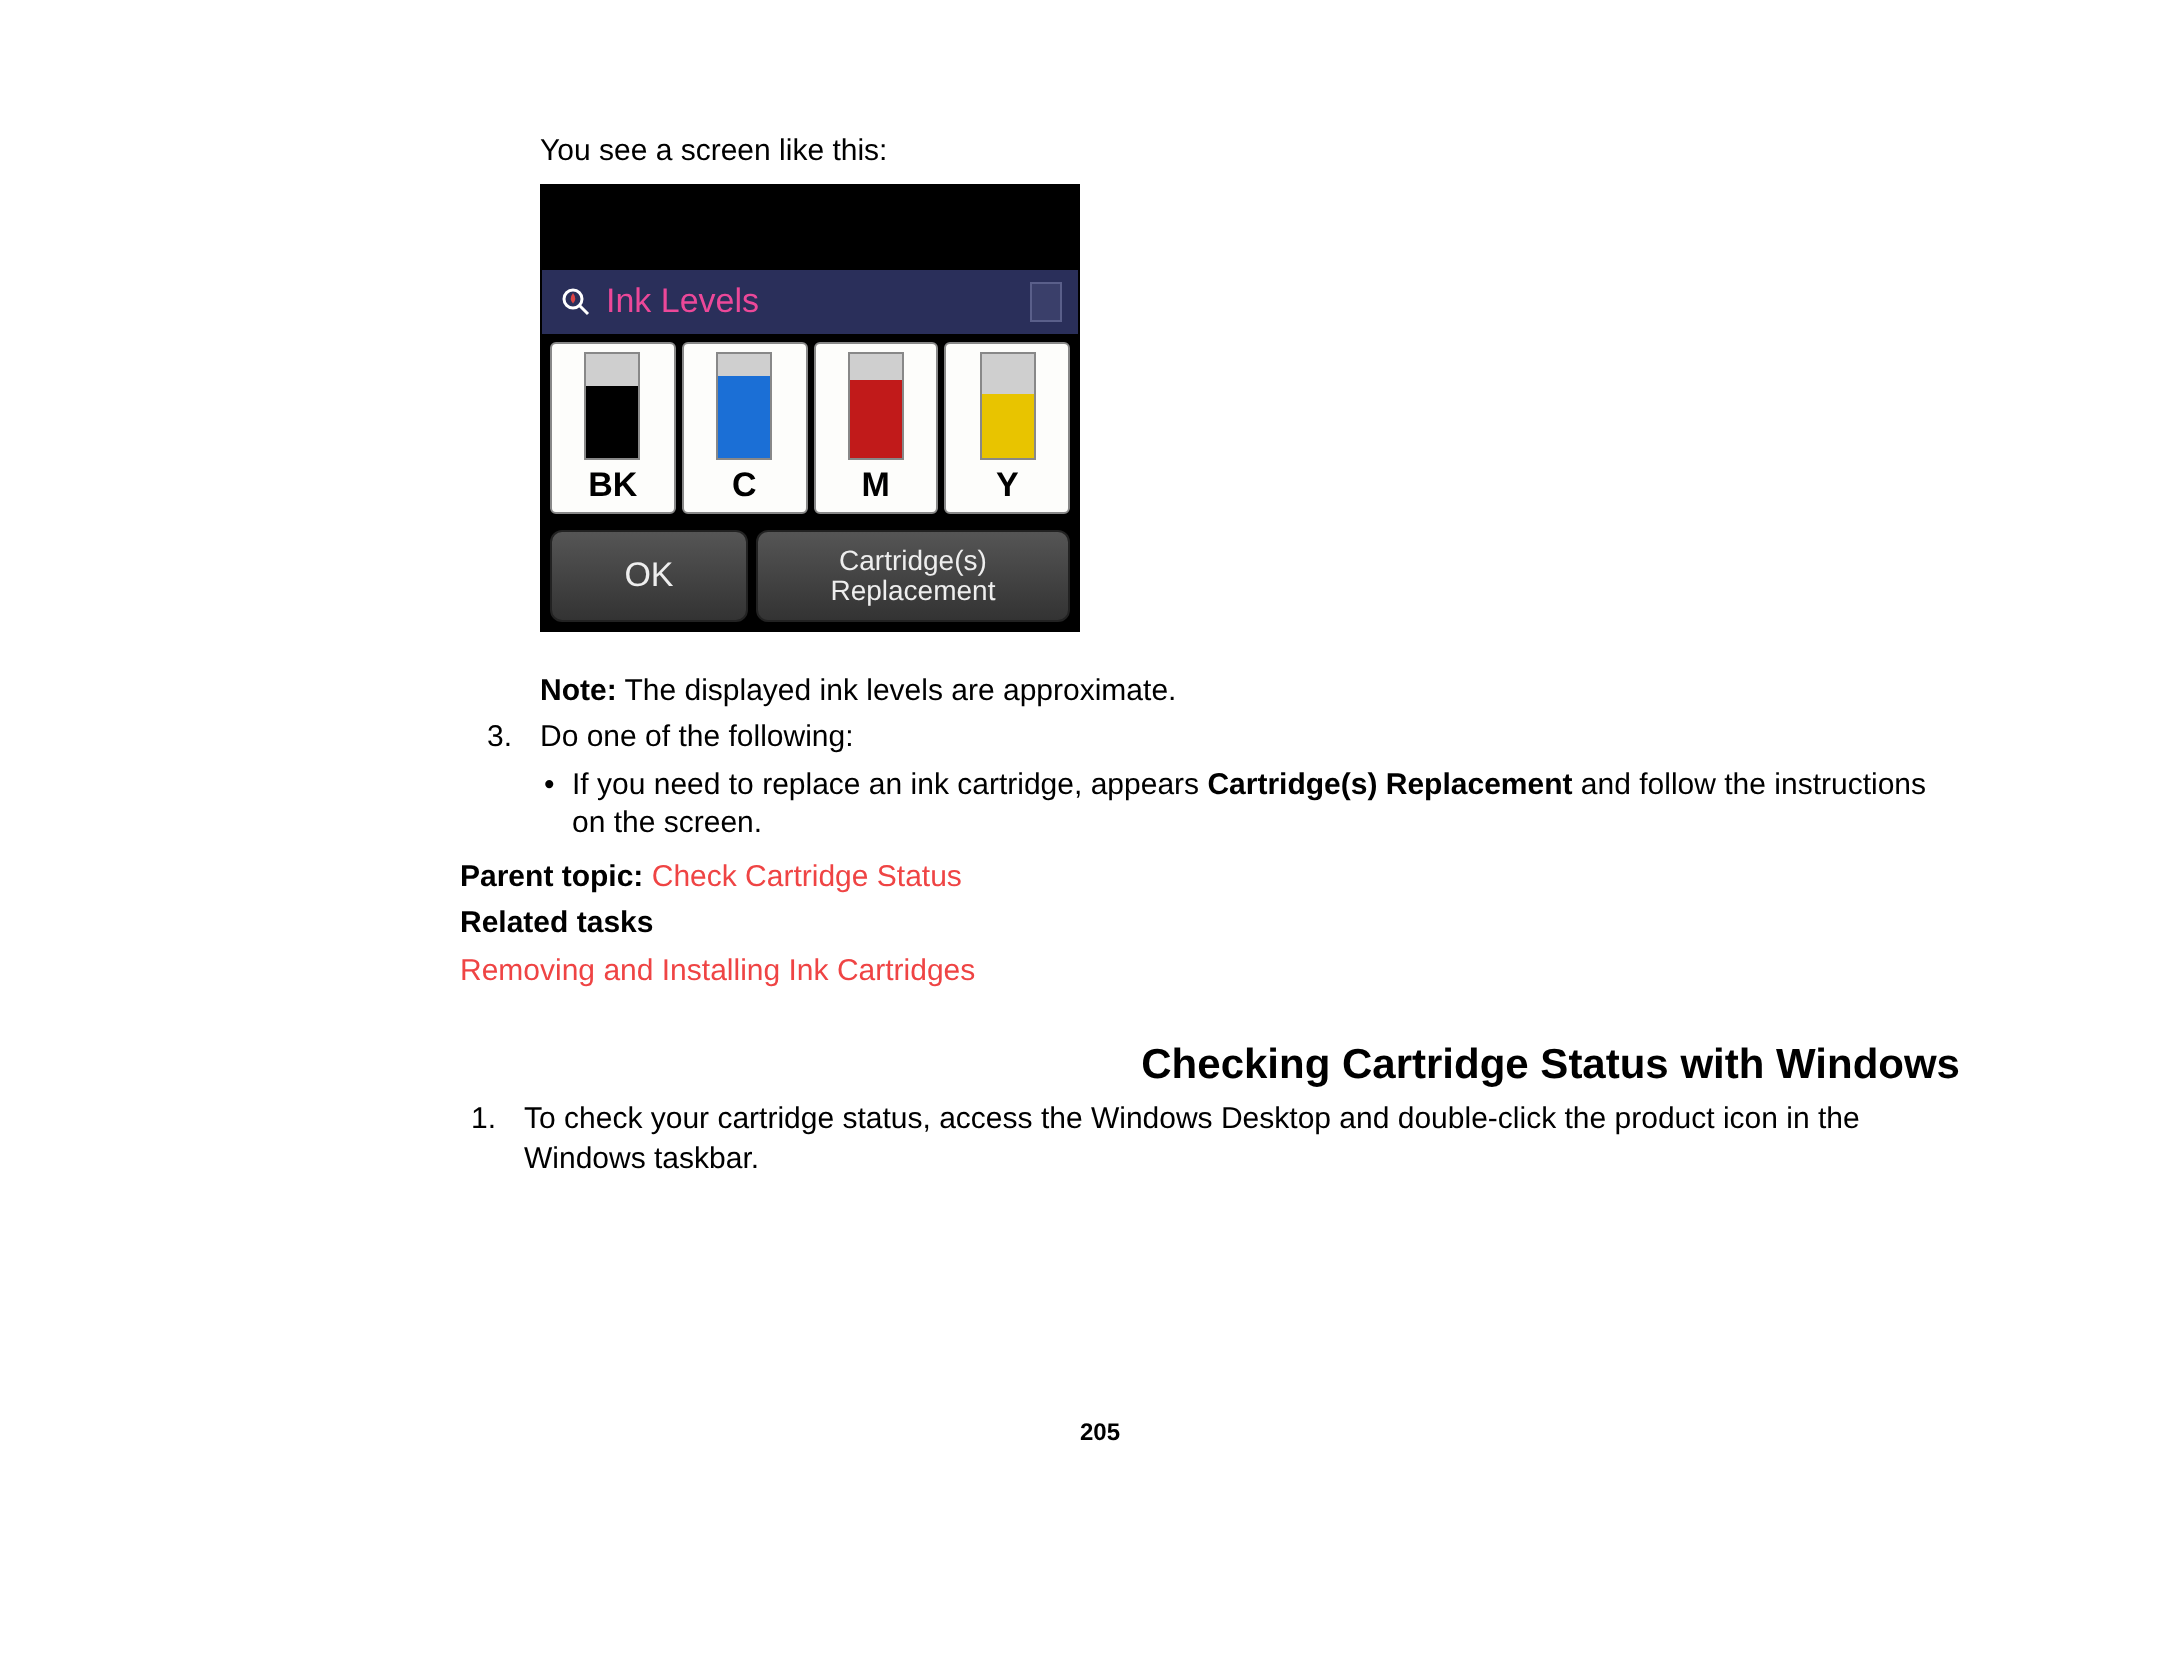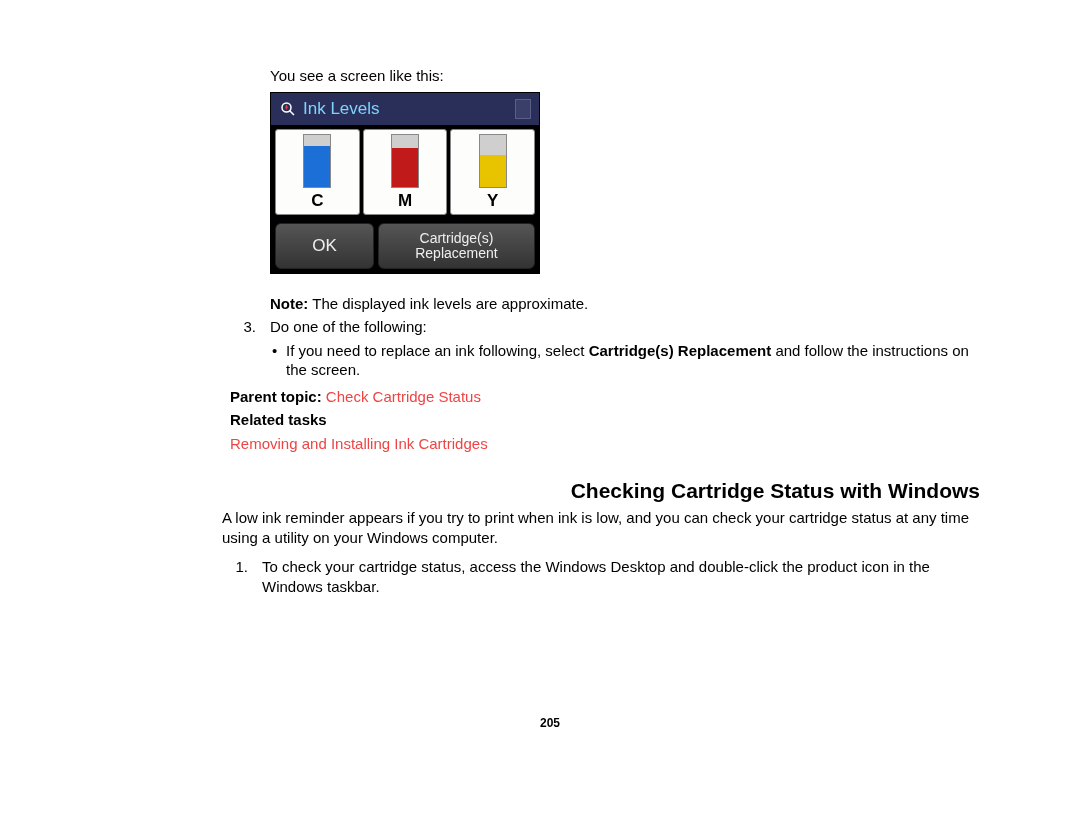--- a/index.html
+++ b/index.html
@@ -19,27 +19,28 @@
   
   .ink-screen {
     background: #000;
     width: 268px;
     border: 1px solid #000;
     margin-top: 6px;
     margin-bottom: 20px;
   }
   .ink-titlebar {
     background: #2a2f5a;
-    color: #7dd3fc;
+    color: #ec4899;
     font-family: Arial, sans-serif;
     font-size: 17px;
     padding: 5px 8px;
     display: flex;
     align-items: center;
     gap: 6px;
+    margin-top: 42px;
   }
   .ink-icon {
     width: 18px; height: 18px;
     display: inline-flex;
     align-items: center;
     justify-content: center;
   }
   .ink-icon svg { width: 18px; height: 18px; }
   .ink-titlebar-right {
     margin-left: auto;
@@ -186,20 +187,26 @@
             <path d="M10 6 Q7 10 10 13 Q13 10 10 6 Z" fill="#d44"></path>
           </svg>
       </span>
       <span>Ink Levels</span>
       <span class="ink-titlebar-right"></span>
     </div>
 
     <div class="cartridge-row" id="cartridge-row">
         <div class="cartridge">
           <div class="bar-outer">
+            <div class="bar-fill" style="background: rgb(0, 0, 0); height: 68%;"></div>
+          </div>
+          <div class="cartridge-label">BK</div>
+        </div>
+        <div class="cartridge">
+          <div class="bar-outer">
             <div class="bar-fill" style="background: rgb(27, 111, 214); height: 78%;"></div>
           </div>
           <div class="cartridge-label">C</div>
         </div>
         <div class="cartridge">
           <div class="bar-outer">
             <div class="bar-fill" style="background: rgb(193, 26, 26); height: 74%;"></div>
           </div>
           <div class="cartridge-label">M</div>
         </div>
@@ -227,21 +234,21 @@
 </div>
 
 <div style="margin-left:110px;">
   <ol class="steps">
     <li>
       <span class="step-num">3.</span>
       <div class="step-body">
         <span>Do one of the following:</span>
         <ul class="bullets">
           <li>
-            <span>If you need to replace an ink following, select </span><b>Cartridge(s) Replacement</b><span> and follow the instructions on the screen.</span>
+            <span>If you need to replace an ink cartridge, appears </span><b>Cartridge(s) Replacement</b><span> and follow the instructions on the screen.</span>
           </li>
         </ul>
       </div>
     </li>
   </ol>
 </div>
 
 <div class="indent-main" style="margin-left:110px;">
   <p class="parent-topic">
     <b>Parent topic:</b>
@@ -251,21 +258,20 @@
     <b>Related tasks</b>
   </p>
   <p class="related-link">
     <a href="#" class="link">Removing and Installing Ink Cartridges</a>
   </p>
 </div>
 
 <h2 class="section-heading">Checking Cartridge Status with Windows</h2>
 
 <div class="section-body">
-  <p class="sec-para">A low ink reminder appears if you try to print when ink is low, and you can check your cartridge status at any time using a utility on your Windows computer.</p>
 
   <ol class="steps">
     <li>
       <span class="step-num">1.</span>
       <div class="step-body">
         <span>To check your cartridge status, access the Windows Desktop and double-click the product icon in the Windows taskbar.</span>
       </div>
     </li>
   </ol>
 </div>

